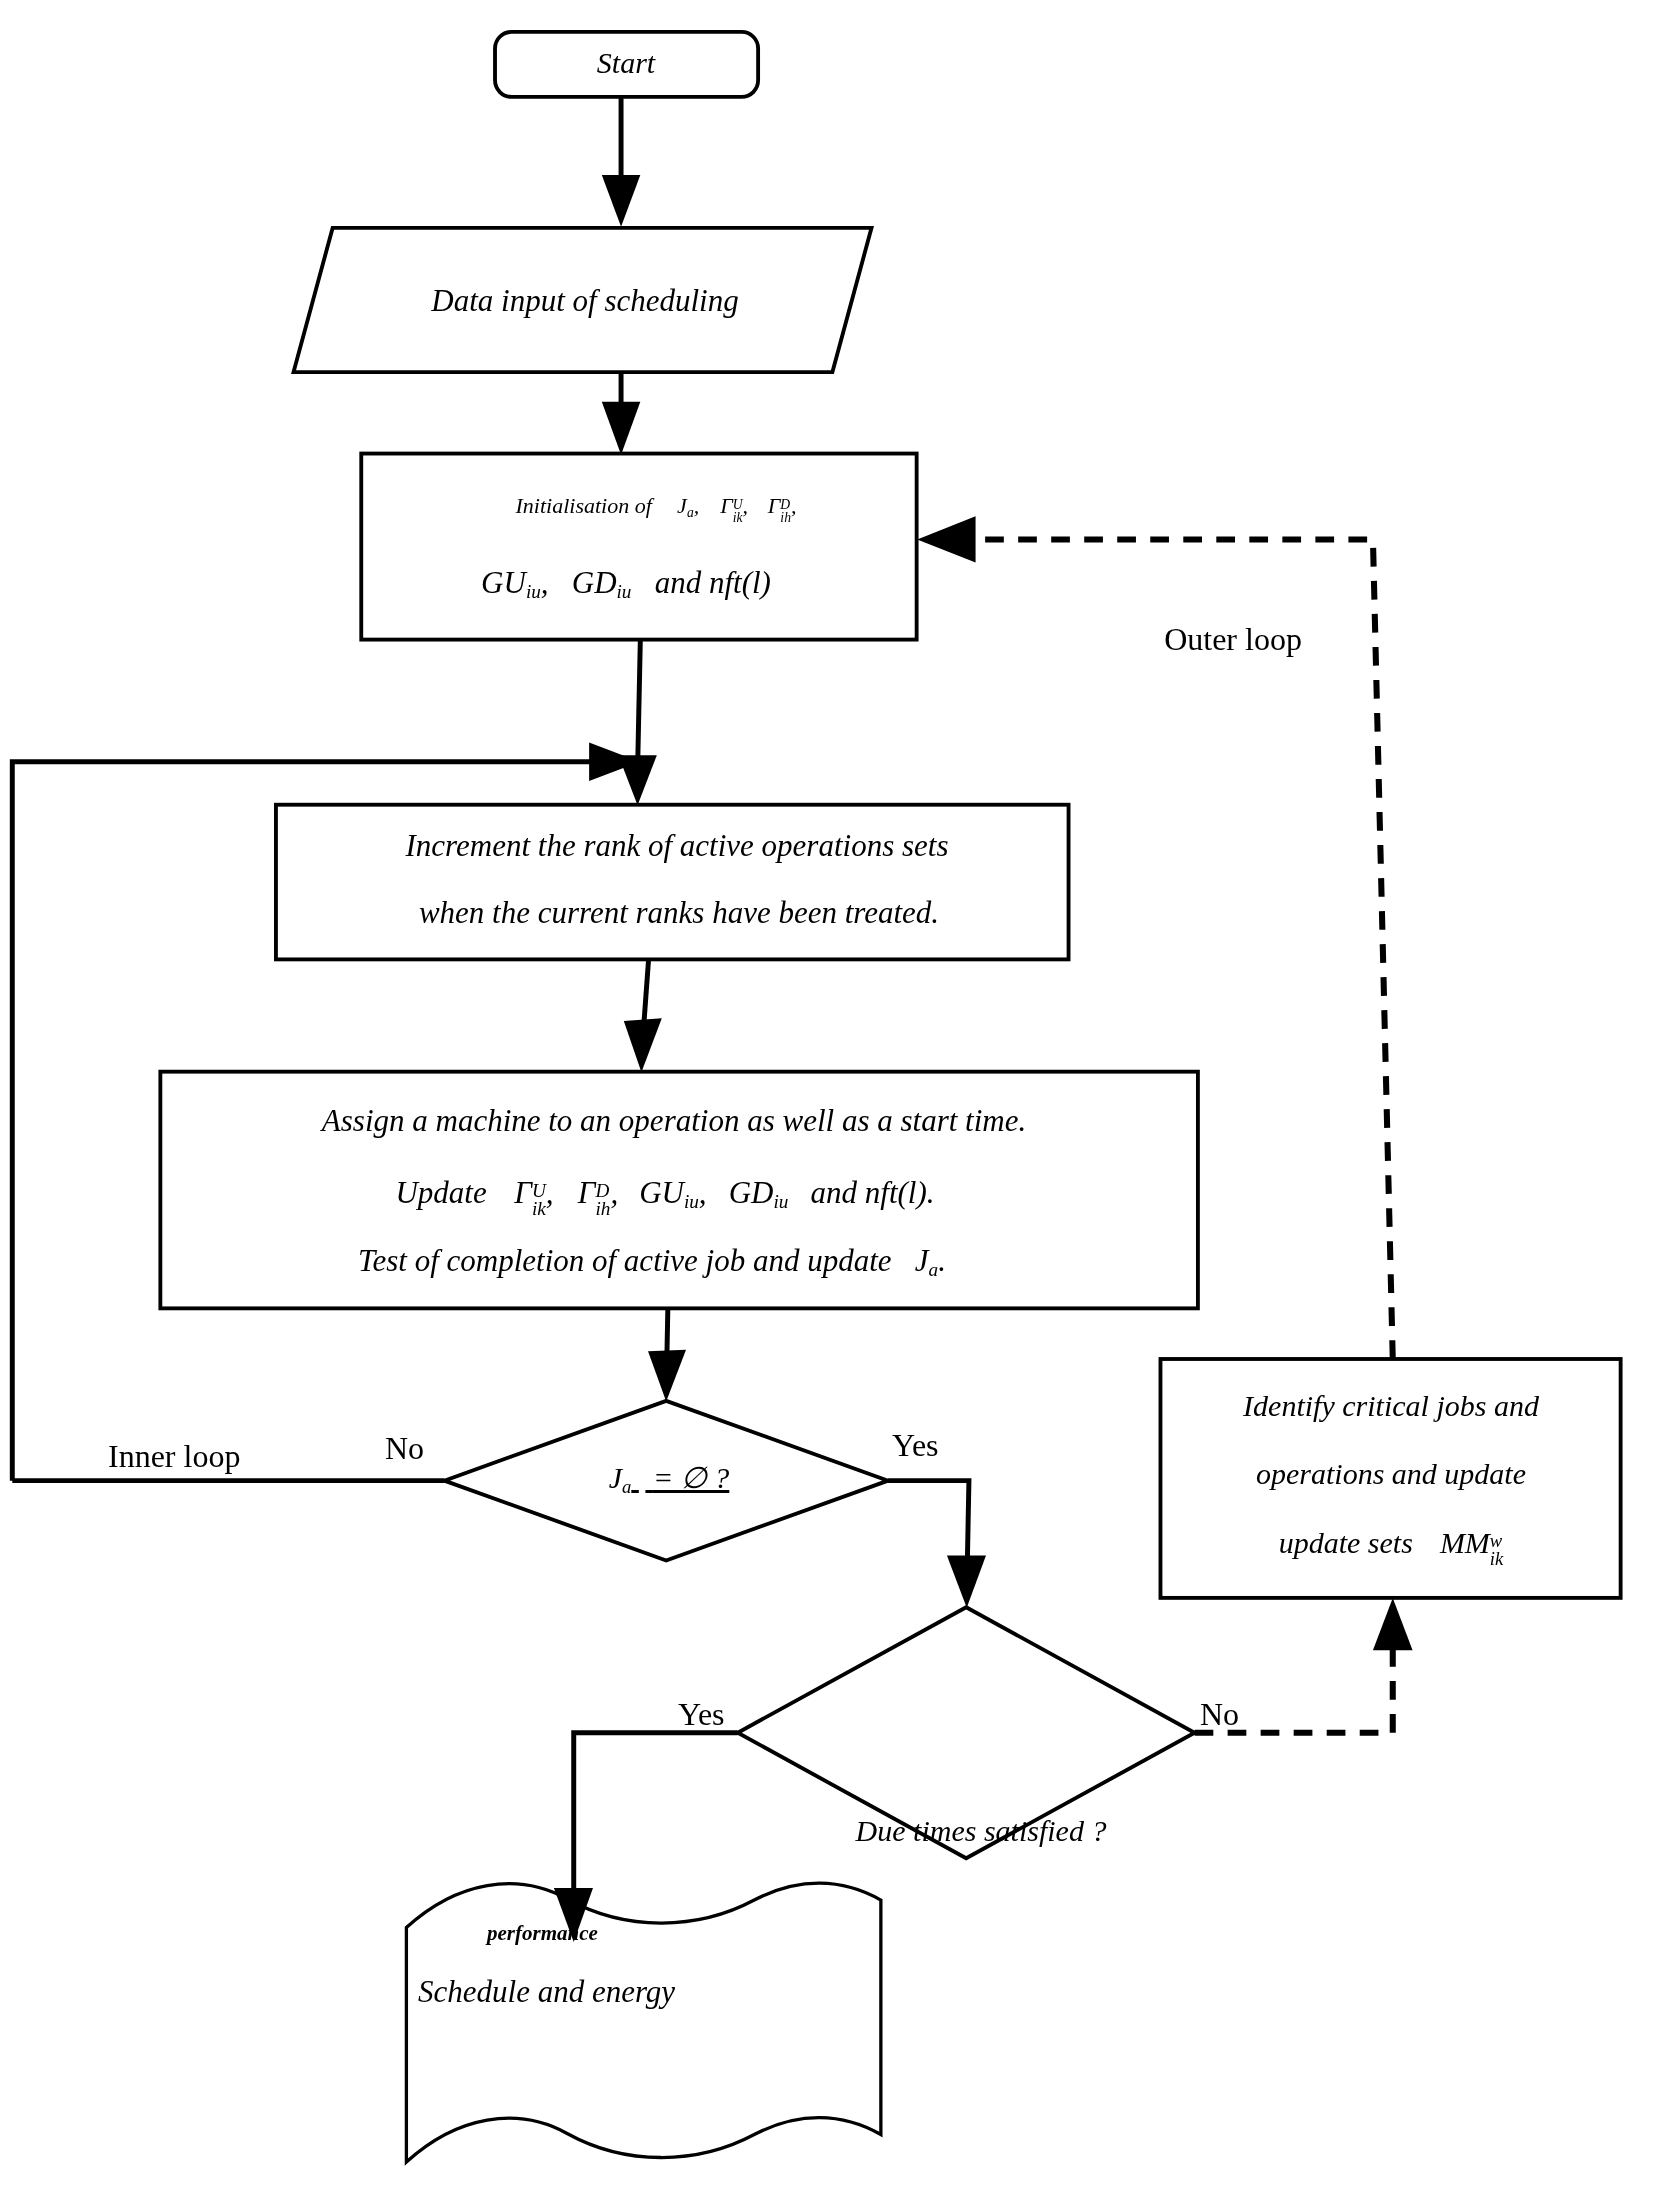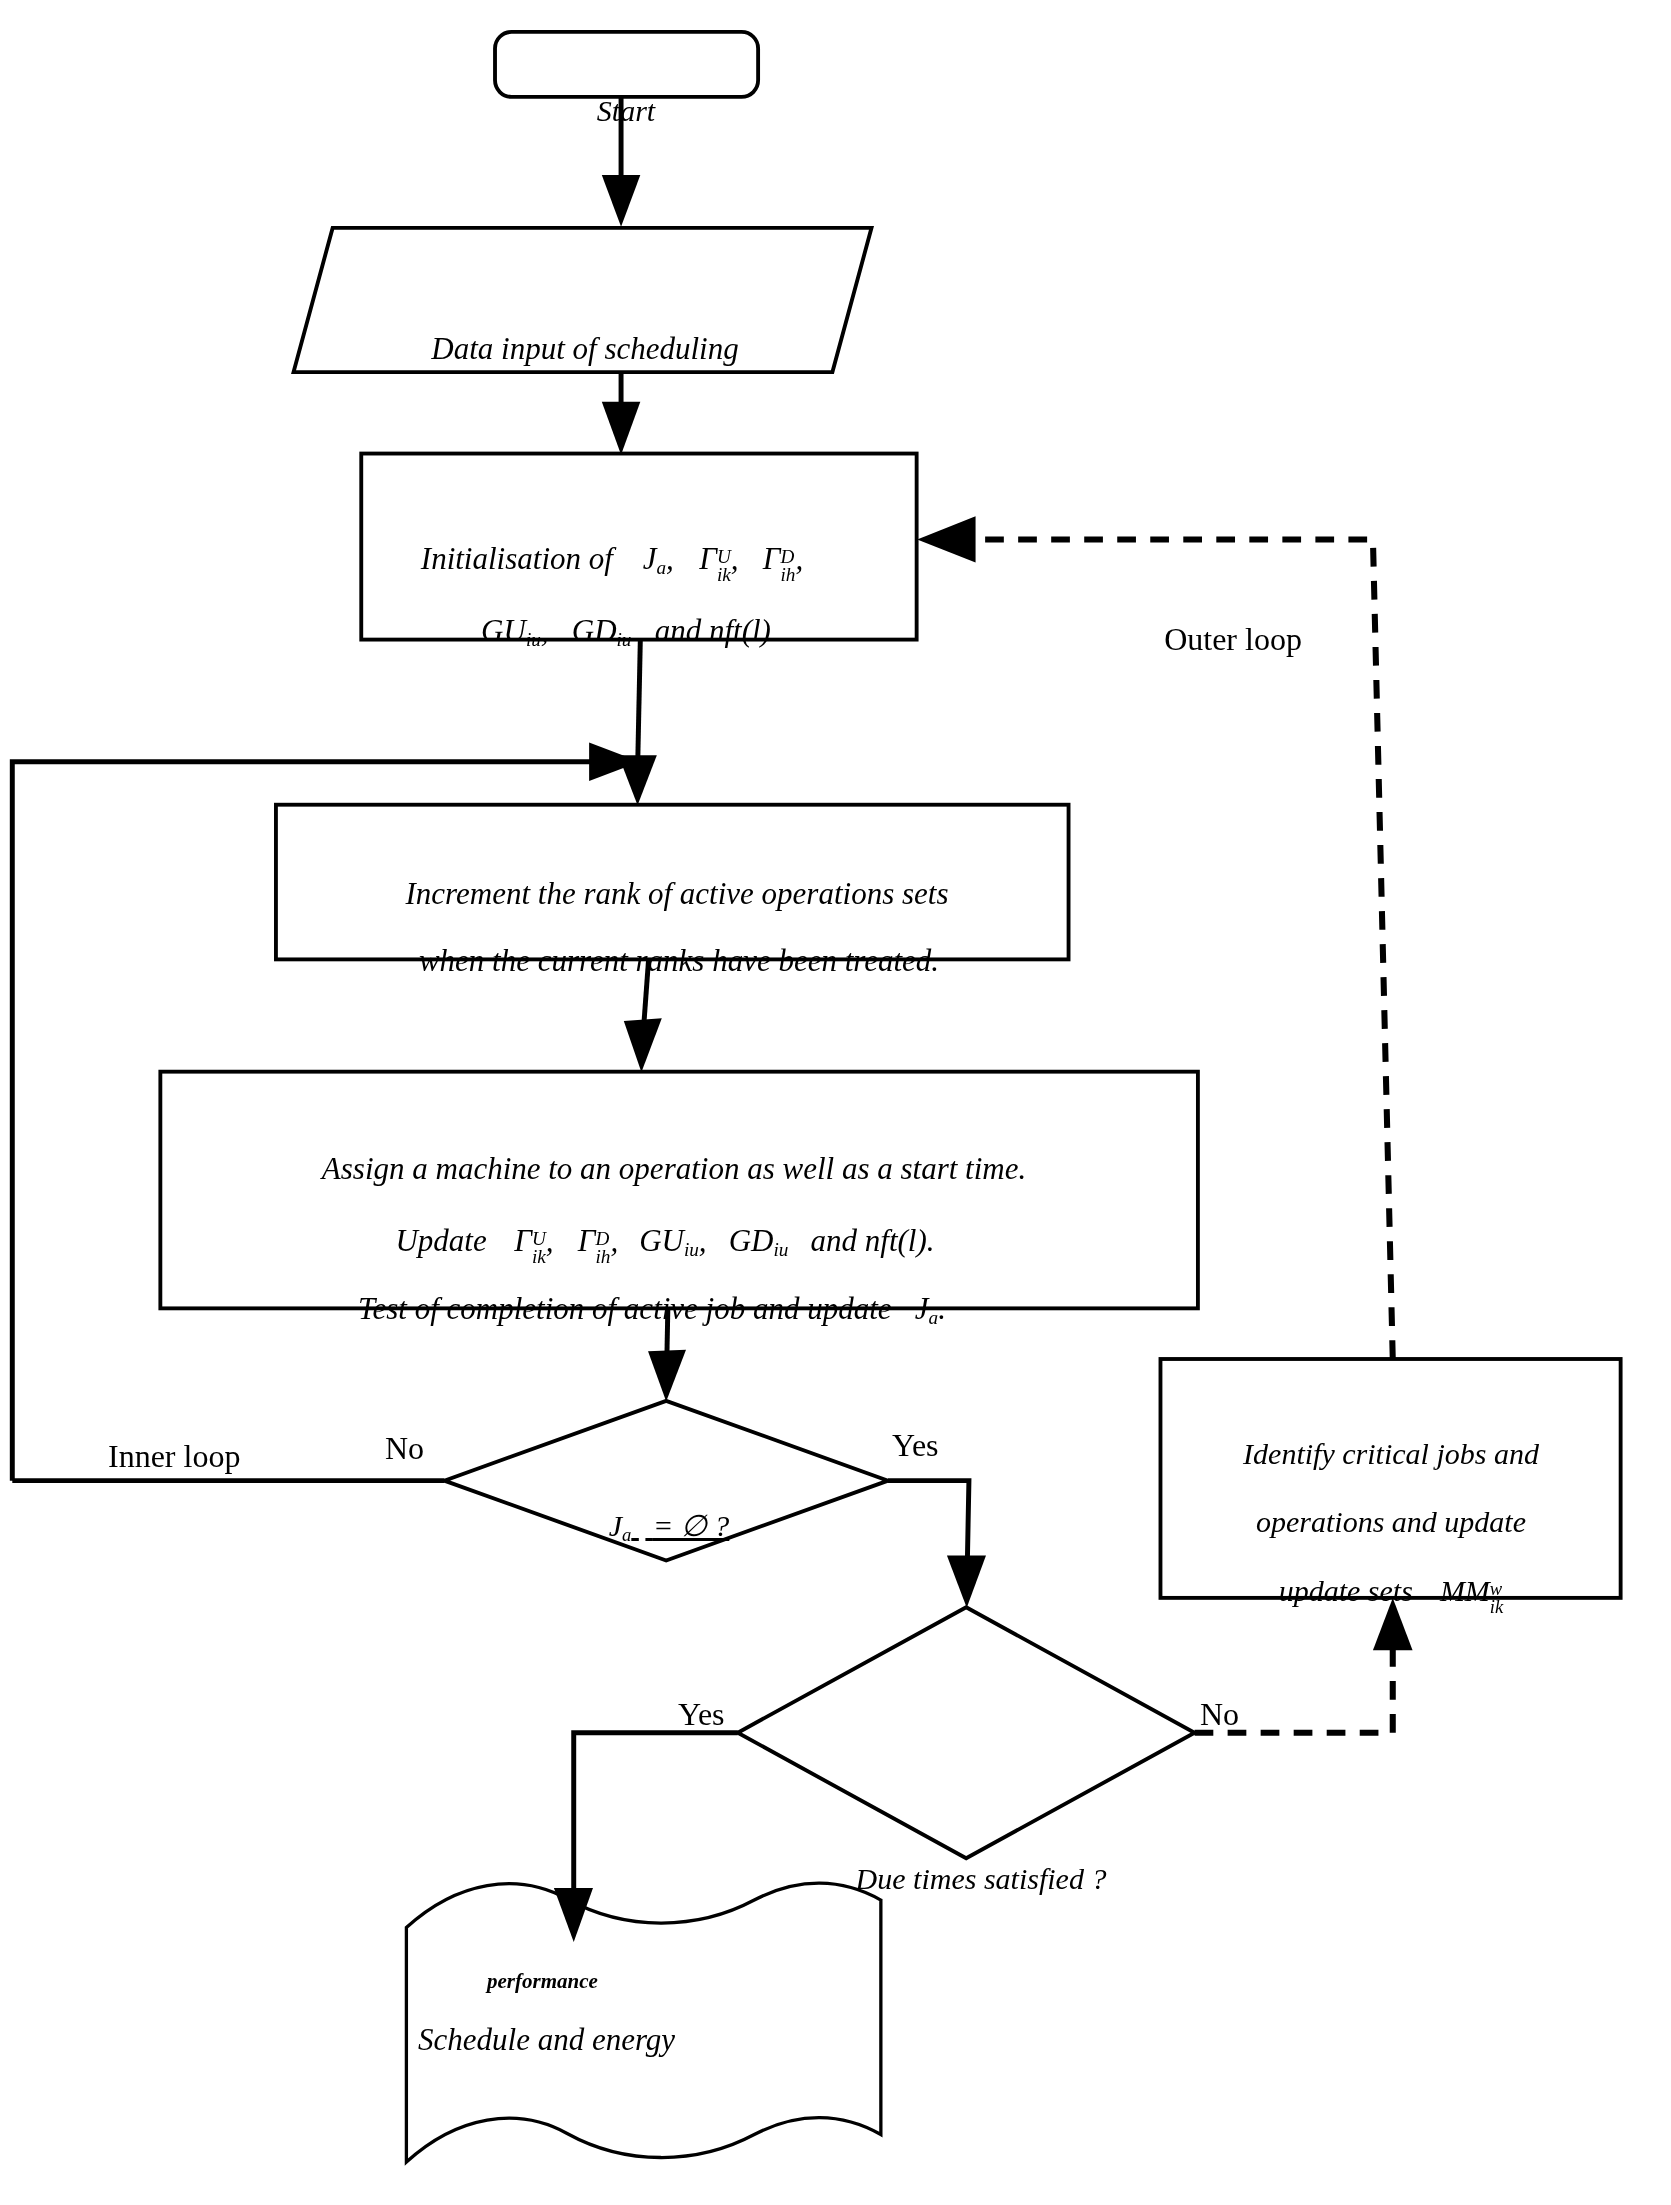--- a/index.html
+++ b/index.html
@@ -55,21 +55,20 @@
   .lbl {
     position: absolute;
     color: #000000;
     white-space: nowrap;
     line-height: 1.0;
   }
   .italic-serif {
     font-family: "Liberation Serif", serif;
     font-style: italic;
     font-weight: 400;
-    margin-top: 48px;
   }
   .upright-serif {
     font-family: "Liberation Serif", serif;
     font-style: normal;
     font-weight: 400;
     text-align: right;
   }
   .t-center {
     transform: translateX(-50%);
   }
@@ -156,21 +155,21 @@
 
     <path class="conn-dash" d="M 2530,2469 L 2494,980 L 1760,980"></path>
     <polygon class="arrowhead" points="1666,980 1772,938 1772,1022"></polygon>
 
   </svg>
 
   <div class="lbl italic-serif t-center" style="left:626px; top:48px; font-size:30px;">Start</div>
 
   <div class="lbl italic-serif t-center" style="left:585px; top:285px; font-size:31px;">Data input of scheduling</div>
 
-  <div class="lbl italic-serif t-center" style="left:612px; top:495px; font-size:31px;">
+  <div class="lbl italic-serif t-center" style="left:656px; top:495px; font-size:22px;">
     <span>Initialisation of</span>
     <span style="display:inline-block; width:14.3px;"></span>
     <span class="nowrapblock"><span>J</span><span class="sub">a</span><span>,</span></span>
     <span style="display:inline-block; width:10px;"></span>
     <span class="nowrapblock"><span>Γ</span><span class="stack">
           <span class="s-up">U</span>
           <span class="s-dn">ik</span>
         </span><span>,</span></span>
     <span style="display:inline-block; width:8.8px;"></span>
     <span class="nowrapblock"><span>Γ</span><span class="stack">

